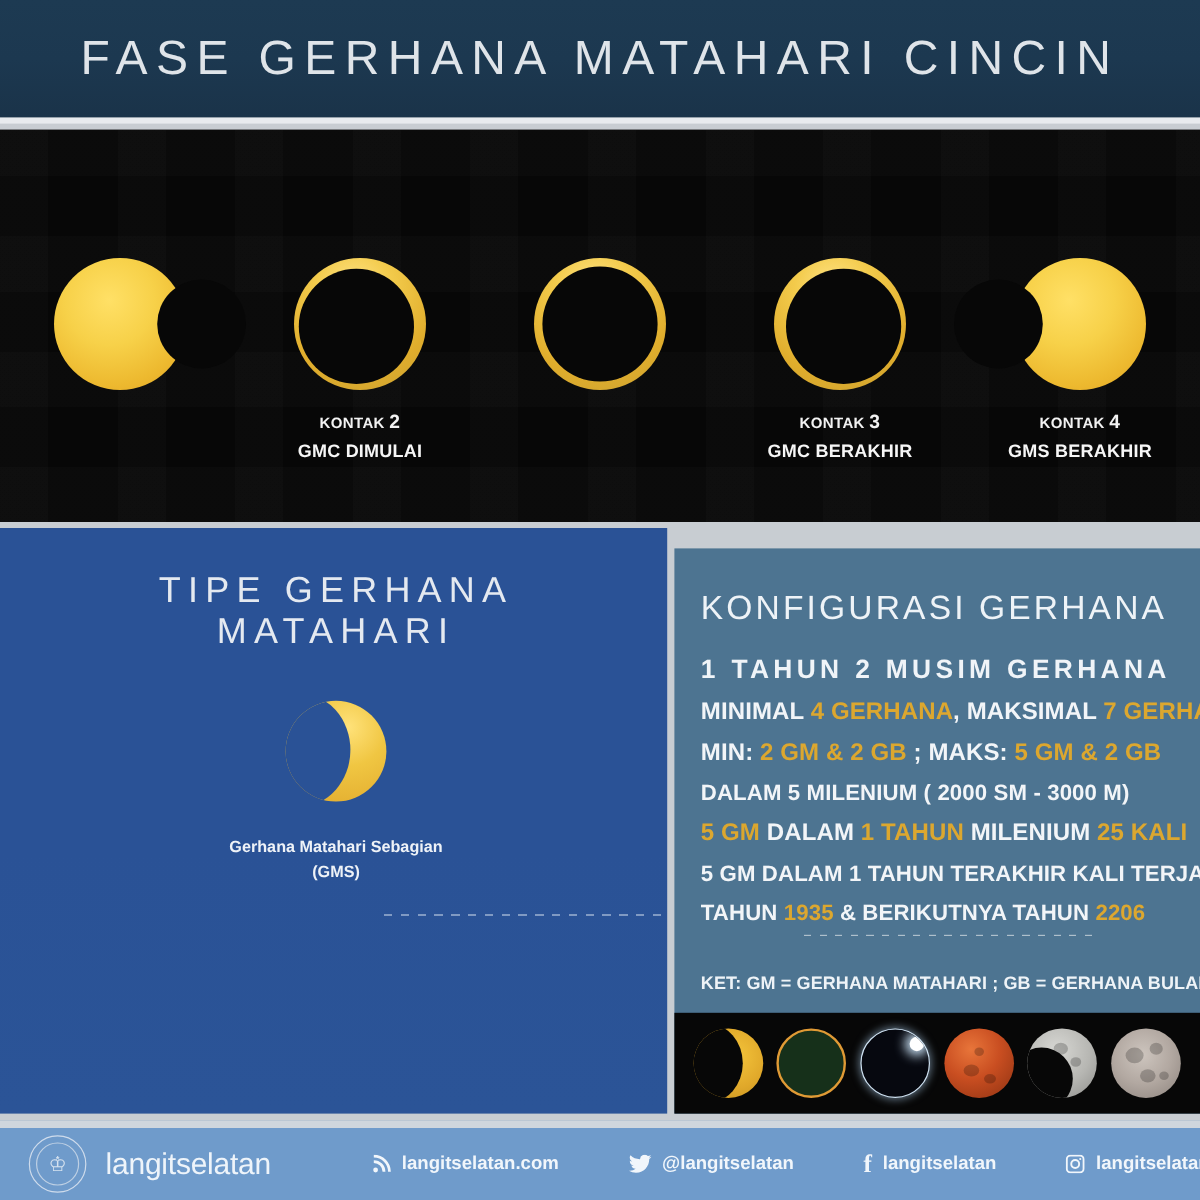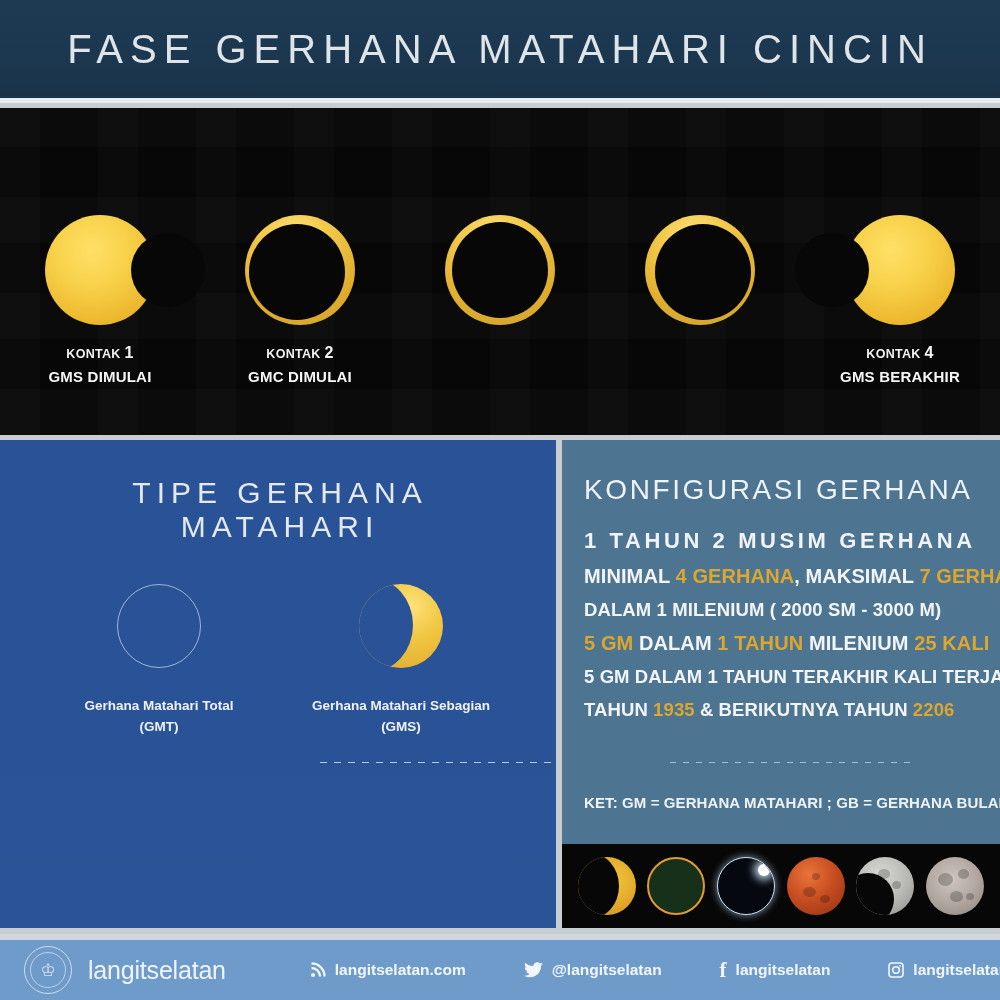--- a/index.html
+++ b/index.html
@@ -212,20 +212,21 @@
     line-height: 1.52;
     letter-spacing: 0.1px;
   }
 
   
   .panel-right {
     width: 438px;
     background: #4d7491;
     position: relative;
     padding: 26px 20px 0 22px;
+    margin-top: 17px;
   }
   .panel-right-title {
     font-size: 28px;
     letter-spacing: 2.6px;
     color: #eef3f7;
     font-weight: 300;
     margin-top: 8px;
   }
   .kf-headline {
     margin-top: 22px;
@@ -417,24 +418,20 @@
 
   <div class="phases">
     <div class="phases-watermark"></div>
     <div class="phase-row">
 
       <div class="phase">
         <div class="phase-art">
           <div class="sun-disc"></div>
           <div class="bite bite-right"></div>
         </div>
-        <div class="phase-caption">
-          <div class="cap-top"><span>KONTAK</span> <span class="num">1</span></div>
-          <div class="cap-bot">GMS DIMULAI</div>
-        </div>
       </div>
 
       <div class="phase">
         <div class="phase-art">
           <div class="ring ring-off-a"></div>
         </div>
         <div class="phase-caption">
           <div class="cap-top"><span>KONTAK</span> <span class="num">2</span></div>
           <div class="cap-bot">GMC DIMULAI</div>
         </div>
@@ -442,20 +439,24 @@
 
       <div class="phase">
         <div class="phase-art">
           <div class="ring ring-thin"></div>
         </div>
       </div>
 
       <div class="phase">
         <div class="phase-art">
           <div class="ring ring-off-b"></div>
+        </div>
+        <div class="phase-caption">
+          <div class="cap-top"><span>KONTAK</span> <span class="num">3</span></div>
+          <div class="cap-bot">GMC BERAKHIR</div>
         </div>
       </div>
 
       <div class="phase">
         <div class="phase-art">
           <div class="sun-disc"></div>
           <div class="bite bite-left"></div>
         </div>
         <div class="phase-caption">
           <div class="cap-top"><span>KONTAK</span> <span class="num">4</span></div>
@@ -465,29 +466,20 @@
 
     </div>
   </div>
 
   <div class="panels">
 
     <div class="panel-left">
       <div class="panel-left-title">TIPE GERHANA MATAHARI</div>
 
       <div class="types-row">
-        <div class="type-col">
-          <div class="type-art">
-              <div class="gmt-circle"></div>
-            </div>
-          <div class="type-label">
-            <div>Gerhana Matahari Total</div>
-            <div>(GMT)</div>
-          </div>
-        </div>
         <div class="type-col">
           <div class="type-art">
               <div class="gms-crescent"></div>
             </div>
           <div class="type-label">
             <div>Gerhana Matahari Sebagian</div>
             <div>(GMS)</div>
           </div>
         </div>
       </div>
@@ -495,22 +487,23 @@
       <div class="dash-divider"></div>
     </div>
 
     <div class="panel-right">
       <div class="panel-right-title">KONFIGURASI GERHANA</div>
 
       <div class="kf-headline">1 TAHUN 2 MUSIM GERHANA</div>
 
       <div class="kf-line"><span>MINIMAL </span><span class="gold">4 GERHANA</span><span>, MAKSIMAL </span><span class="gold">7 GERHANA</span></div>
 
-
-      <div class="kf-line small">DALAM 1 MILENIUM ( 2000 SM - 3000 M)</div>
+      <div class="kf-line"><span>MIN: </span><span class="gold">2 GM &amp; 2 GB</span><span> ; MAKS: </span><span class="gold">5 GM &amp; 2 GB</span></div>
+
+      <div class="kf-line small">DALAM 5 MILENIUM ( 2000 SM - 3000 M)</div>
 
       <div class="kf-line"><span class="gold">5 GM</span><span> DALAM </span><span class="gold">1 TAHUN</span><span> MILENIUM </span><span class="gold">25 KALI</span></div>
 
       <div class="kf-line small">5 GM DALAM 1 TAHUN TERAKHIR KALI TERJADI</div>
 
       <div class="kf-line small"><span>TAHUN </span><span class="gold">1935</span><span> &amp; BERIKUTNYA TAHUN </span><span class="gold">2206</span></div>
 
       <div class="kf-dash"></div>
       <div class="kf-ket">KET: GM = GERHANA MATAHARI ; GB = GERHANA BULAN</div>
 

